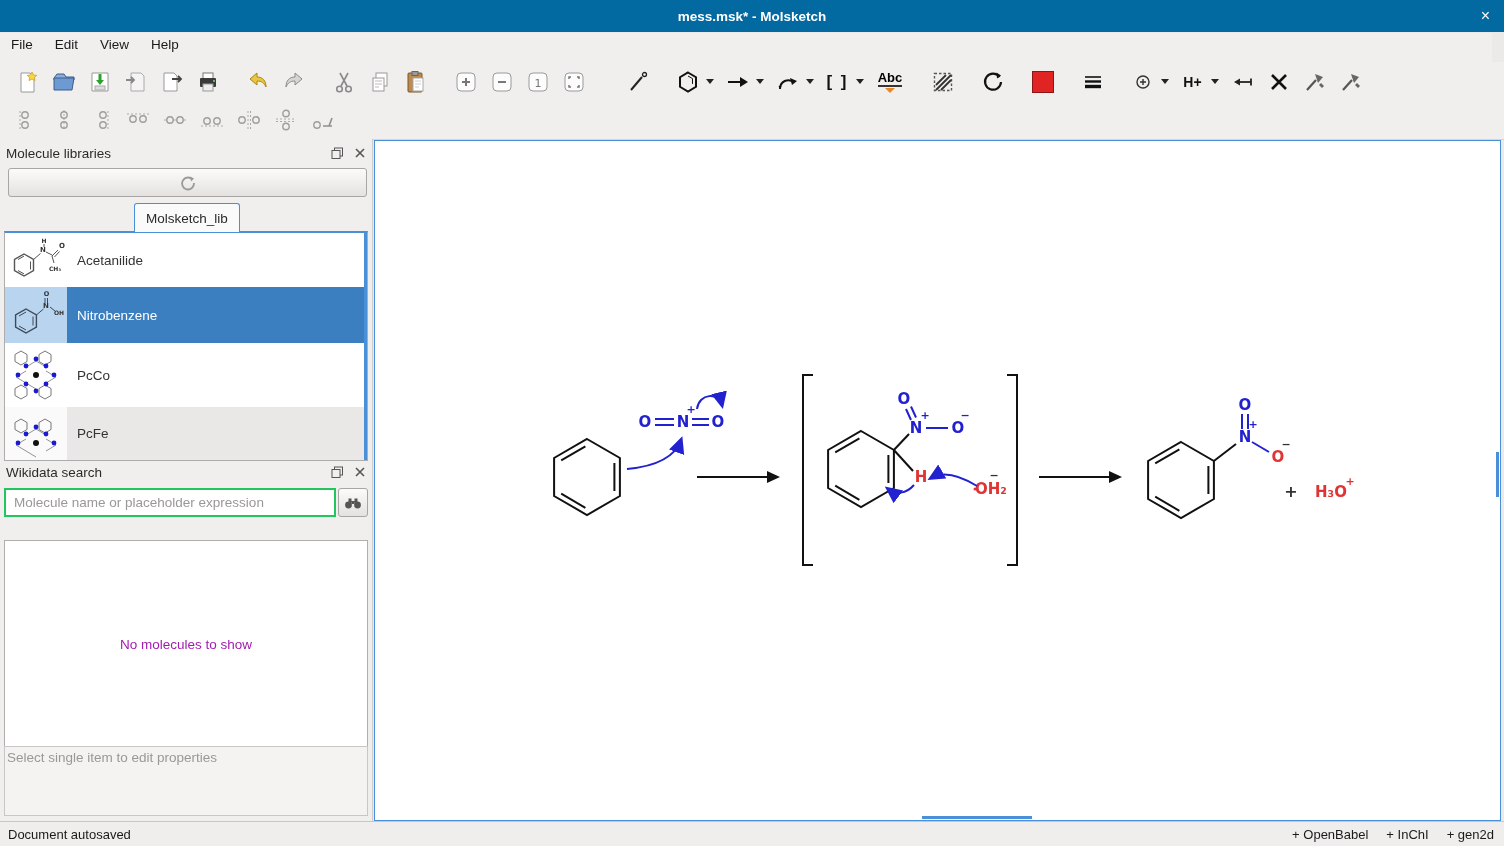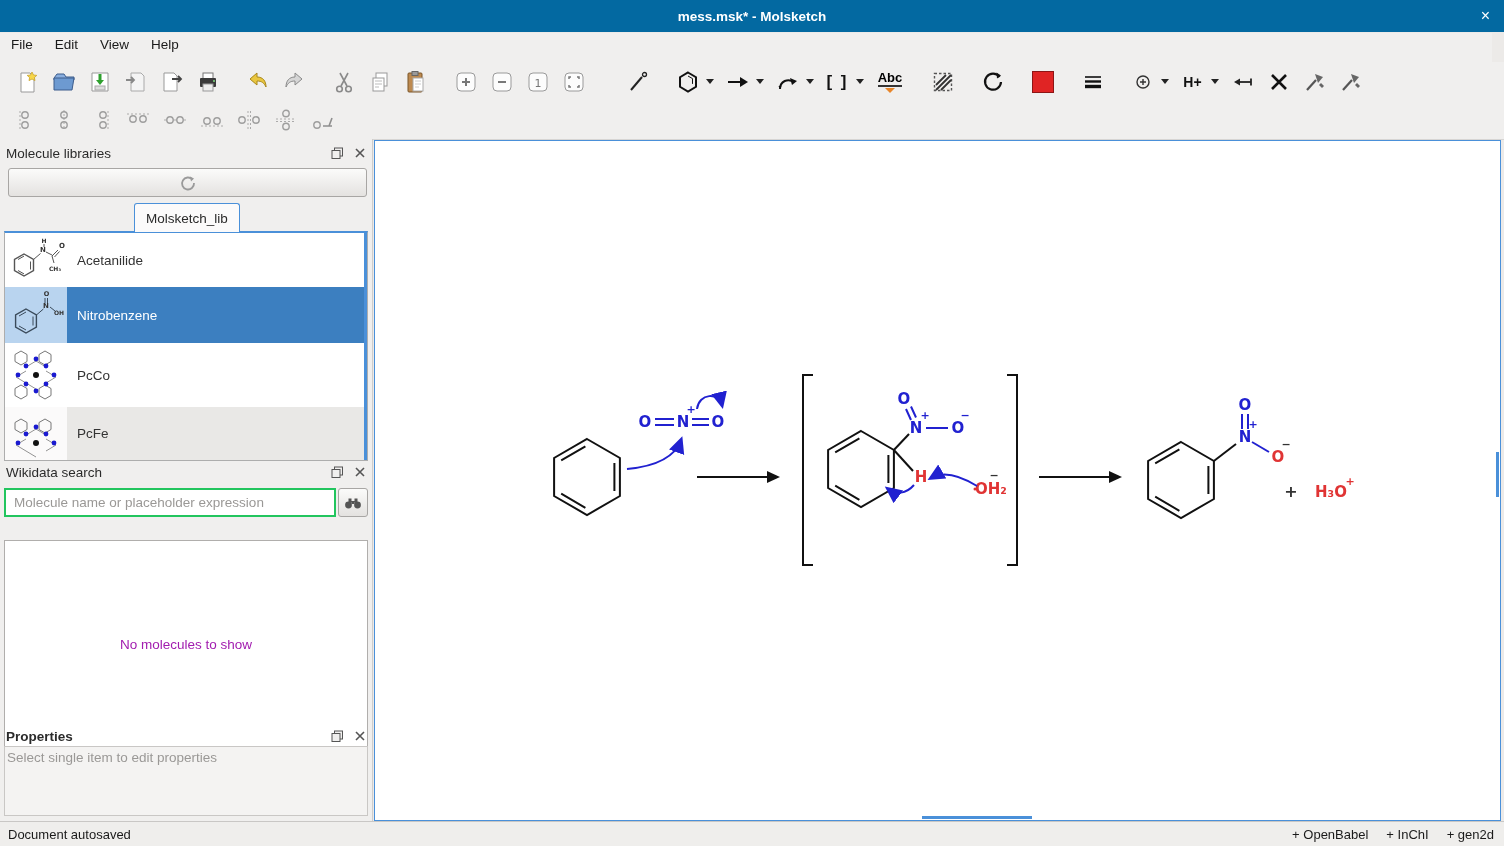--- a/index.html
+++ b/index.html
@@ -491,34 +491,20 @@
             <circle cx="4.5" cy="9" r="3.4" fill="#555"></circle>
             <circle cx="13.5" cy="9" r="3.4" fill="#555"></circle>
             <path d="M4.5 2.5h3v4h-3zM10.5 2.5h3v4h-3zM7.5 5h3v3h-3z" fill="#555"></path>
           </svg>
       </span>
     </div>
     <div class="wikiresults">
       <span>No molecules to show</span>
     </div>
 
-    <div class="phead prophead">
-      <span class="ptitle">Properties</span>
-      <span class="hicon">
-          <svg width="13" height="13" viewBox="0 0 13 13">
-            <rect x="3.5" y="1" width="8" height="8" fill="#f0efee" stroke="#555"></rect>
-            <rect x="1" y="3.5" width="8" height="8" fill="#f0efee" stroke="#555"></rect>
-          </svg>
-        </span>
-      <span class="hicon">
-          <svg width="12" height="12" viewBox="0 0 12 12">
-            <path d="M2 2l8 8M10 2l-8 8" stroke="#555" stroke-width="1.6"></path>
-          </svg>
-        </span>
-    </div>
     <div class="propbody">
       <span>Select single item to edit properties</span>
     </div>
   </div>
 
   <div class="canvas">
     <svg width="1125" height="679" viewBox="0 0 1125 679">
       <defs>
         <marker id="mb" markerWidth="9" markerHeight="9" refX="6.5" refY="4" orient="auto">
             <path d="M0 0L8.5 4L0 8z" fill="#2121d0"></path>

